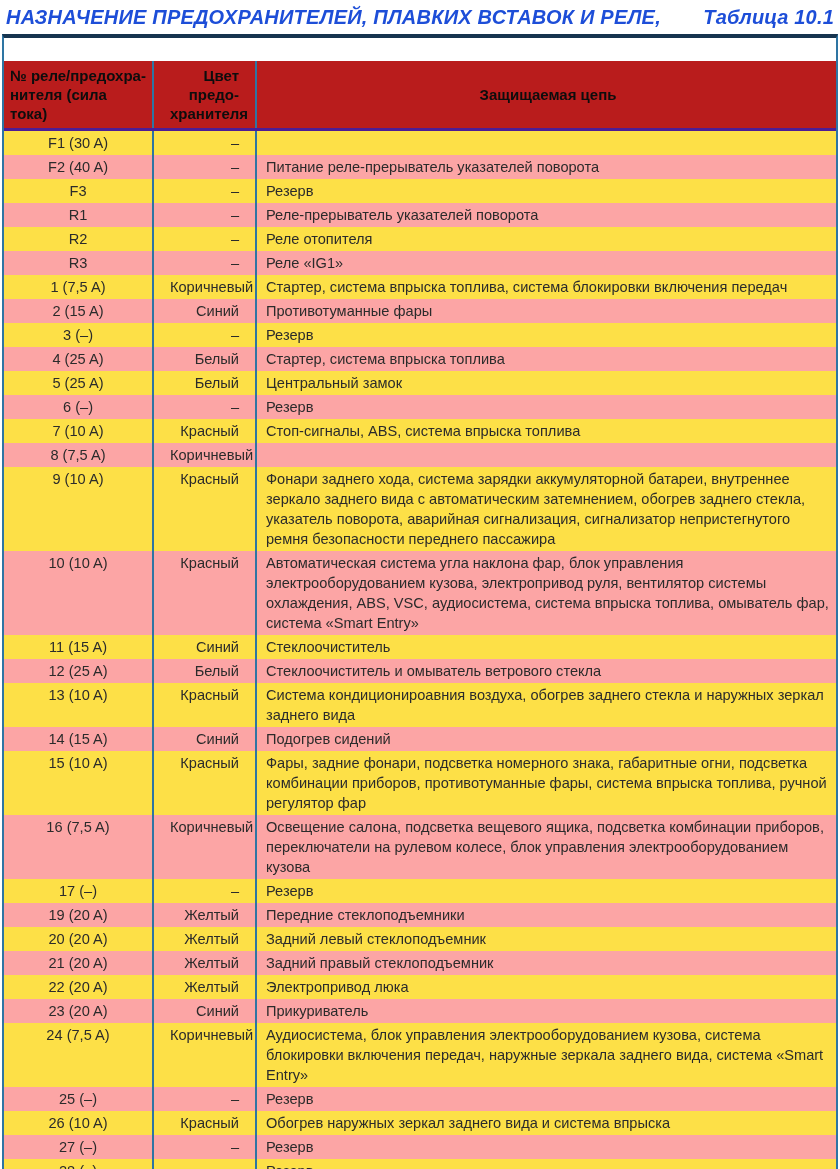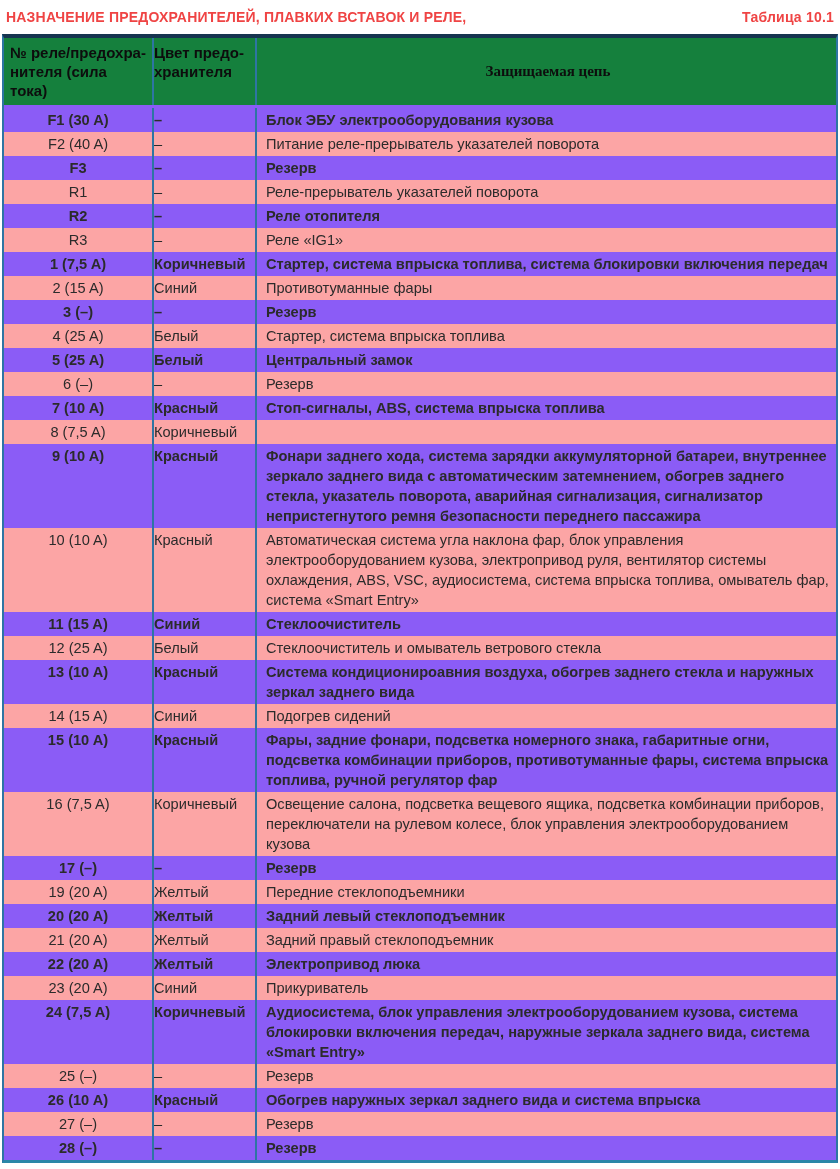--- a/index.html
+++ b/index.html
@@ -13,24 +13,25 @@
 
   
   .doc-header { padding: 2px 4px 6px 4px; }
   .title-line1 {
     display: flex;
     justify-content: space-between;
     align-items: baseline;
   }
   .doc-title, .table-number {
     font-weight: bold;
-    font-size: 14px;
+    font-size: 20px;
     line-height: 22px;
-    color: #ef4444;
+    color: #1d4ed8;
     letter-spacing: 0.2px;
+    font-style: italic;
   }
   .table-number { white-space: nowrap; padding-left: 16px; }
 
   
   .fuse-table {
     border-left: 2px solid #2e75a3;
     border-right: 2px solid #2e75a3;
     border-top: 4px solid #16344f;
     border-bottom: 3px solid #2a87a8;
   }
@@ -39,51 +40,50 @@
   .c1 {
     width: 150px;
     flex: 0 0 150px;
     text-align: center;
     border-right: 2px solid #2e75a3;
     padding: 2px 4px;
   }
   .c2 {
     width: 103px;
     flex: 0 0 103px;
-    text-align: left;
+    text-align: right;
     border-right: 2px solid #2e75a3;
-    padding: 2px 0;
+    padding: 2px 16px;
   }
   .c3 {
     flex: 1 1 auto;
     text-align: left;
     padding: 2px 6px 2px 9px;
   }
 
-  .thead { border-bottom: 3px solid #8b5cf6; background: #15803d; }
+  .thead { border-bottom: 3px solid #4c1d95; background: #b91c1c; margin-top: 23px; }
   .thead .c1, .thead .c2, .thead .c3 {
     font-weight: bold;
     font-size: 15px;
     line-height: 19px;
     color: #0d0d0d;
     white-space: pre-line;
     padding-top: 5px;
     padding-bottom: 5px;
   }
   .thead .c1 { text-align: left; padding-left: 6px; }
   .thead .c3 {
     display: flex;
     align-items: center;
     justify-content: center;
     text-align: right;
-    font-family: Liberation Serif, serif;
   }
 
   .tbody .row { font-size: 14.6px; line-height: 20px; }
-  .stripe-blue { background: #8b5cf6; font-weight: bold; }
+  .stripe-blue { background: #fde047; }
   .stripe-white { background: #fca5a5; }
 </style>
 </head>
 <body>
 
 <div class="page">
 
   <header class="doc-header">
     <div class="title-line1">
       <div class="doc-title">НАЗНАЧЕНИЕ ПРЕДОХРАНИТЕЛЕЙ, ПЛАВКИХ ВСТАВОК И РЕЛЕ,</div>
@@ -98,21 +98,20 @@
 нителя (сила тока)</div>
       <div class="c2">Цвет предо-
 хранителя</div>
       <div class="c3">Защищаемая цепь</div>
     </div>
 
     <div class="tbody">
   <div class="row stripe-blue">
     <div class="c1">F1 (30 A)</div>
     <div class="c2">–</div>
-    <div class="c3">Блок ЭБУ электрооборудования кузова</div>
   </div>
 
   <div class="row stripe-white">
     <div class="c1">F2 (40 A)</div>
     <div class="c2">–</div>
     <div class="c3">Питание реле-прерыватель указателей поворота</div>
   </div>
 
   <div class="row stripe-blue">
     <div class="c1">F3</div>

